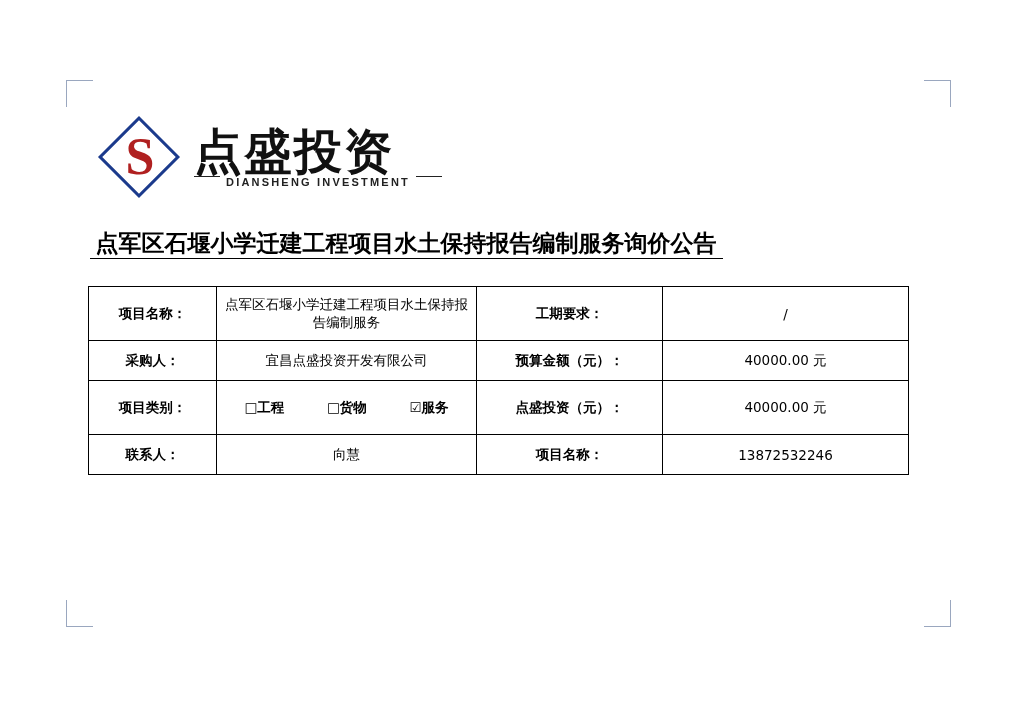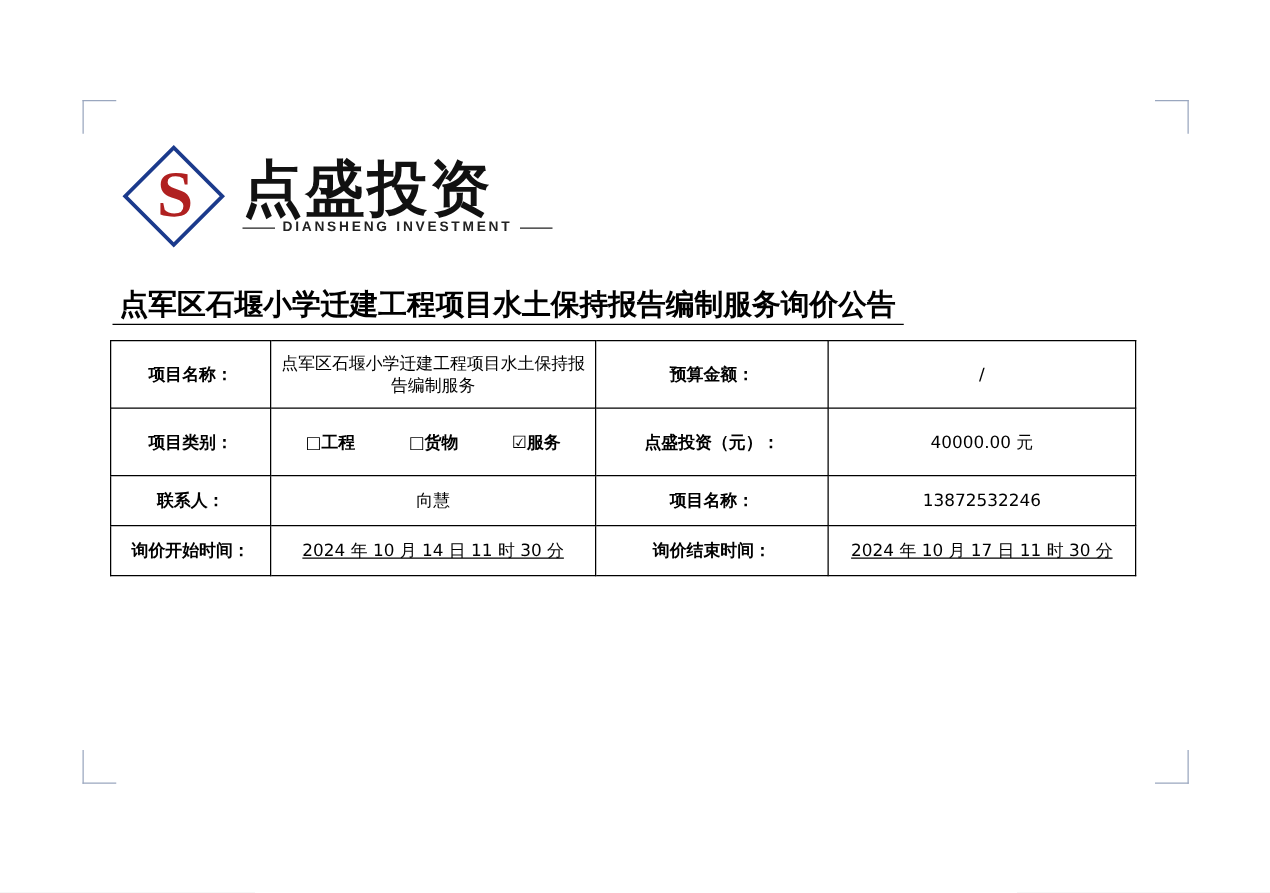--- a/index.html
+++ b/index.html
@@ -87,21 +87,20 @@
     line-height: 46px;
   }
   .logo-sub {
     margin-top: 2px;
     font-family: "Liberation Sans", sans-serif;
     font-weight: bold;
     font-size: 11px;
     letter-spacing: 2.2px;
     color: #222222;
     display: flex;
-    align-items: center;
     gap: 6px;
   }
   .logo-sub .rule {
     display: inline-block;
     width: 26px;
     height: 1px;
     background: #222222;
   }
 
   
@@ -118,21 +117,21 @@
   }
   .doc-title span {
     border-bottom: 1px solid #000000;
     padding: 0 6px 2px 6px;
   }
 
   
   table.info {
     position: absolute;
     left: 88px;
-    top: 272px;
+    top: 286px;
     width: 820px;
     border-collapse: collapse;
     table-layout: fixed;
     border-radius: 21px;
   }
   table.info td {
     border: 1px solid #000000;
     font-family: "DejaVu Sans", sans-serif;
     font-size: 13.5px;
     color: #000000;
@@ -197,43 +196,43 @@
     <colgroup>
       <col class="col1">
         <col class="col2">
         <col class="col3">
         <col class="col4">
     </colgroup>
     <tbody>
       <tr class="rowh-tall">
         <td class="label">项目名称：</td>
         <td class="value-bold">点军区石堰小学迁建工程项目水土保持报告编制服务</td>
-        <td class="label">预算金额：</td>
+        <td class="label">工期要求：</td>
         <td>/</td>
+      </tr>
+      <tr class="rowh">
+        <td class="label">采购人：</td>
+        <td class="value-bold">宜昌点盛投资开发有限公司</td>
+        <td class="label">预算金额（元）：</td>
+        <td>40000.00 元</td>
       </tr>
       <tr class="rowh-tall">
         <td class="label">项目类别：</td>
         <td>
           <div class="cat-row">
             <span class="opt">□工程</span>
             <span class="opt">□货物</span>
             <span class="opt">☑服务</span>
           </div>
         </td>
         <td class="label">点盛投资（元）：</td>
         <td>40000.00 元</td>
       </tr>
       <tr class="rowh">
         <td class="label">联系人：</td>
         <td>向慧</td>
         <td class="label">项目名称：</td>
         <td>13872532246</td>
       </tr>
-      <tr class="rowh">
-        <td class="label">询价开始时间：</td>
-        <td class="ul">2024 年 10 月 14 日 11 时 30 分</td>
-        <td class="label">询价结束时间：</td>
-        <td class="ul">2024 年 10 月 17 日 11 时 30 分</td>
-      </tr>
     </tbody>
   </table>
 
 </div>
 
 </body></html>

